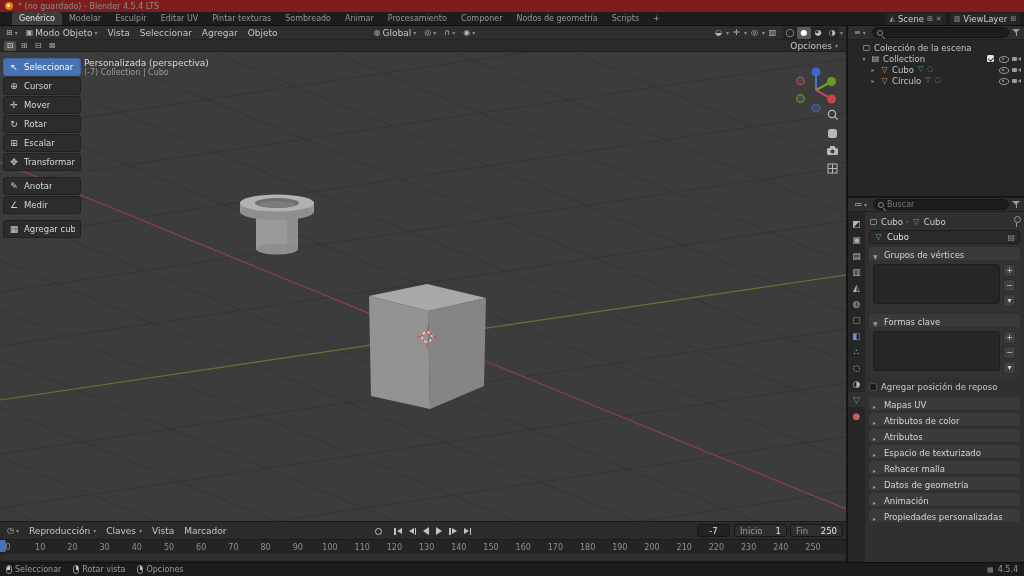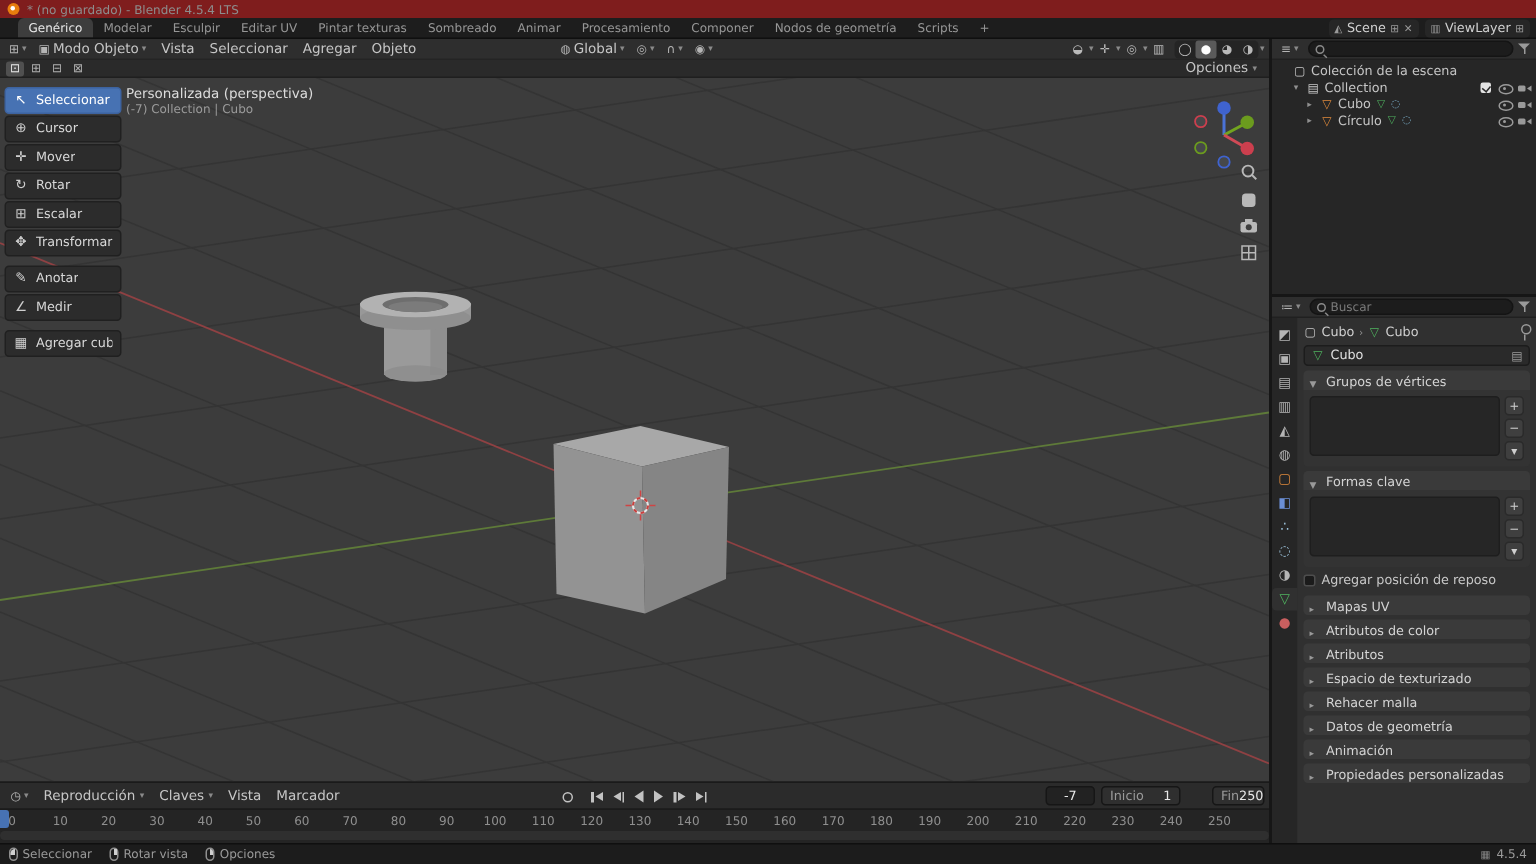--- a/index.html
+++ b/index.html
@@ -116,21 +116,21 @@
   .tri.big{border-top-width:4px;border-bottom-width:4px}
   .tri.r.big{border-left-width:6px}
   .tri.l.big{border-right-width:6px}
   .pb-bar{width:1.5px;height:7px;background:#c2c2c2}
   .autokey{width:7px;height:7px;border:1.5px solid #c2c2c2;border-radius:50%;margin-right:5px}
   .tl-field{position:absolute;top:2px;height:13px;background:#222;border:1px solid #161616;border-radius:3px;display:flex;align-items:center;justify-content:center;color:#e8e8e8;font-size:8.5px}
   .tl-field.range{background:#2f2f2f;justify-content:space-between;padding:0 5px}
   .fl{color:#9a9a9a}
   #tl-frame{right:116px;width:33px}
   #tl-start{right:59px;width:53px}
-  #tl-end{right:3px;width:35px}
+  #tl-end{right:3px;width:53px}
   #tl-ruler{position:absolute;left:0;top:539px;width:846px;height:23px;background:#242424;border-top:1px solid #1b1b1b;overflow:hidden}
   .tick{position:absolute;top:3px;color:#8f8f8f;font-size:8px;transform:translateX(-50%)}
   #playhead{position:absolute;left:-20px;top:0;width:26px;height:12px;background:#4772b3;border-radius:2px;color:#fff;font-size:8px;display:flex;align-items:center;justify-content:center}
   #hscroll{position:absolute;left:0;right:0;bottom:2px;height:6px;background:#2f2f2f;border-radius:3px}
 
   
   #statusbar{position:absolute;left:0;top:562px;width:1024px;height:14px;background:#1c1c1c;border-top:1px solid #0f0f0f;display:flex;align-items:center;padding:0 6px;color:#9a9a9a;font-size:8px}
   #status-hints{display:flex;gap:12px;align-items:center}
   .hint{display:flex;align-items:center;gap:3px}
   .mouse{width:6px;height:9px;border:1px solid #8f8f8f;border-radius:3px;position:relative;flex:none}

